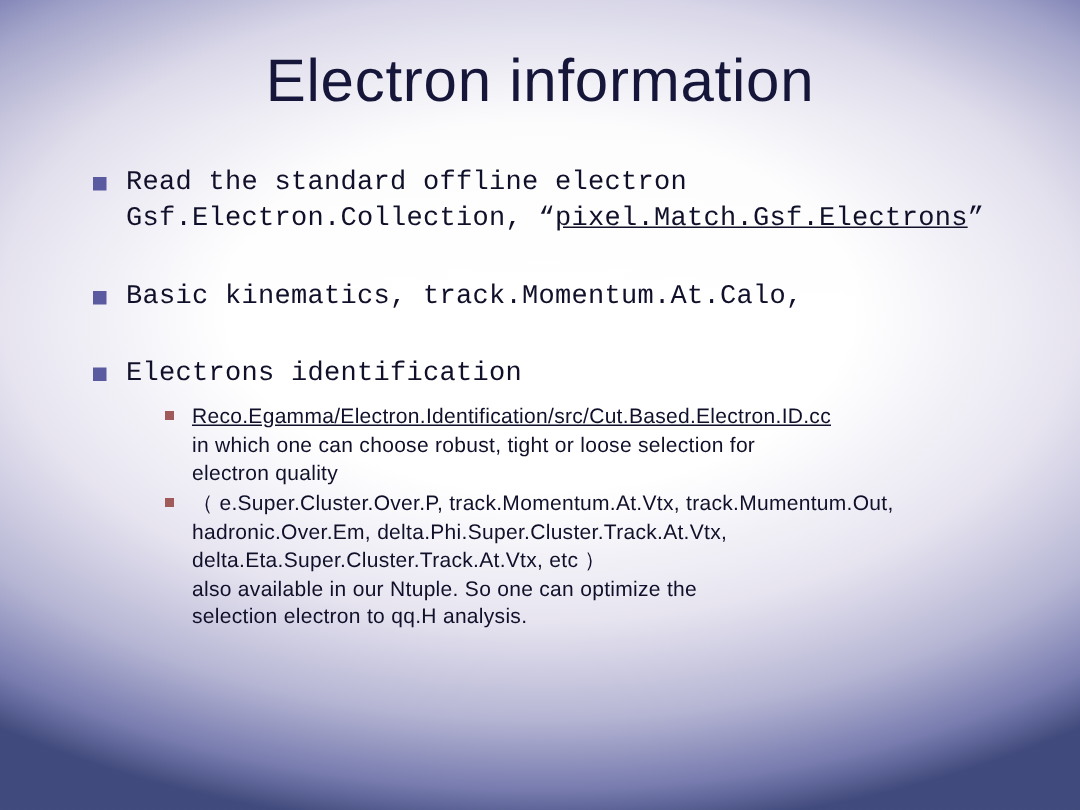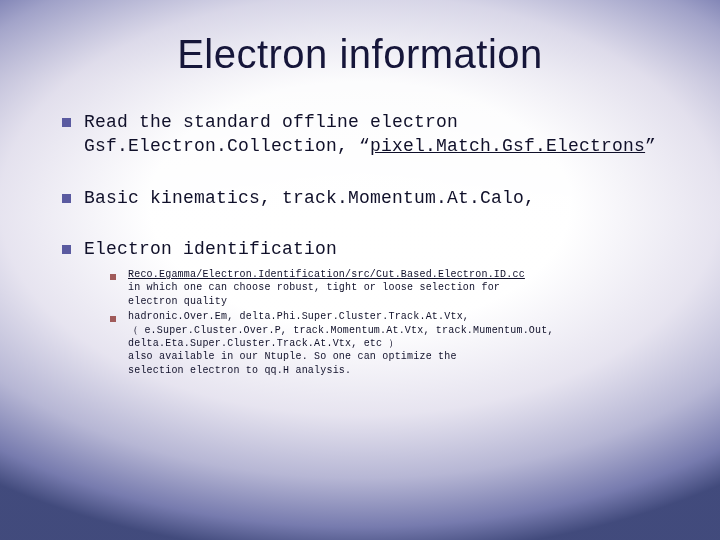--- a/index.html
+++ b/index.html
@@ -57,24 +57,24 @@
     background: #5a5aa0;
   }
   ul.level2 {
     list-style: none;
     padding-left: 26px;
     margin-top: 6px;
   }
   ul.level2 > li {
     position: relative;
     padding-left: 18px;
-    font-size: 10px;
+    font-size: 14px;
     line-height: 1.34;
     margin-bottom: 2px;
-    font-family: Liberation Mono, monospace;
+    font-family: Liberation Sans, sans-serif;
   }
   ul.level2 > li::before {
     content: "";
     position: absolute;
     left: 0;
     top: 6px;
     width: 6px;
     height: 6px;
     background: #a05a5a;
   }
@@ -97,33 +97,33 @@
     <li>
       <span>Read the standard offline electron</span><br>
       <span>Gsf.Electron.Collection, “</span><span class="u">pixel.Match.Gsf.Electrons</span><span>”</span>
     </li>
 
     <li>
       <span>Basic kinematics, track.Momentum.At.Calo,</span><br>
     </li>
 
     <li>
-      <span>Electron identification</span>
+      <span>Electrons identification</span>
 
       <ul class="level2">
 
         <li>
           <span class="u">Reco.Egamma/Electron.Identification/src/Cut.Based.Electron.ID.cc</span>
           <span class="sub">in which one can choose robust, tight or loose selection for</span>
           <span class="sub">electron quality</span>
         </li>
 
         <li>
+          <span class="sub"><span class="paren">（ </span><span>e.Super.Cluster.Over.P, track.Momentum.At.Vtx, track.Mumentum.Out,</span></span>
           <span class="sub">hadronic.Over.Em, delta.Phi.Super.Cluster.Track.At.Vtx,</span>
-          <span class="sub"><span class="paren">（ </span><span>e.Super.Cluster.Over.P, track.Momentum.At.Vtx, track.Mumentum.Out,</span></span>
           <span class="sub">delta.Eta.Super.Cluster.Track.At.Vtx, etc ）</span>
           <span class="sub">also available in our Ntuple. So one can optimize the</span>
           <span class="sub">selection electron to qq.H analysis.</span>
         </li>
 
       </ul>
     </li>
 
   </ul>
 

